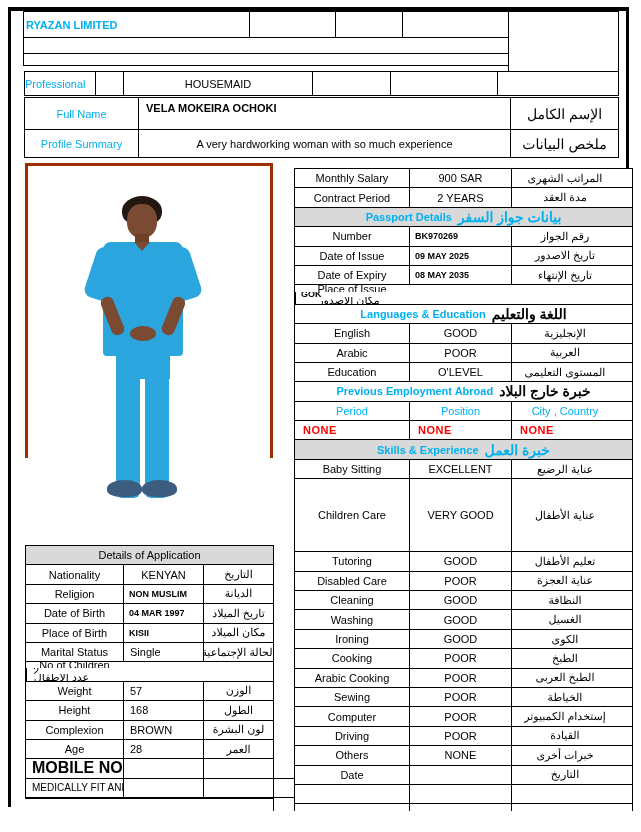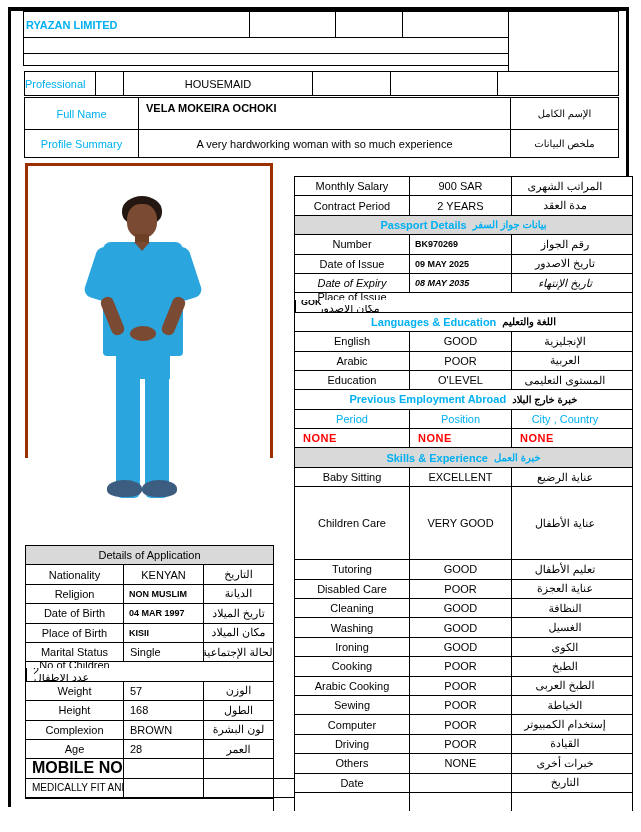--- a/index.html
+++ b/index.html
@@ -8,21 +8,21 @@
   .abs{position:absolute;}
   
   .pageborder{left:8px;top:7px;width:621px;height:800px;border-left:3px solid #000;
               border-top:4px solid #000;border-right:3px solid #000;box-sizing:border-box;}
   
   .cell{position:absolute;border:1px solid #000;background:#fff;box-sizing:border-box;
         display:flex;align-items:center;justify-content:center;font-size:11px;overflow:hidden;}
   .cyan{color:#00B0F0;}
   .bold{font-weight:700;}
   .left{justify-content:flex-start;padding-left:0;}
-  .arab{direction:rtl;font-size:10px;}
+  .arab{direction:rtl;font-size:14px;}
   
   .tbl{position:absolute;border:1px solid #000;box-sizing:border-box;background:#fff;}
   .trow{display:flex;border-bottom:1px solid #000;box-sizing:border-box;background:#fff;}
   .tcell{display:flex;align-items:center;justify-content:center;font-size:11px;
          box-sizing:border-box;overflow:hidden;white-space:nowrap;}
   .tcell.bl{border-left:1px solid #000;}
   .gray{background:#D9D9D9;}
   .sm{font-size:9px;font-weight:700;justify-content:flex-start;padding-left:5px;}
   .vleft{justify-content:flex-start;padding-left:6px;}
   .rednone{color:#FF0000;font-weight:700;letter-spacing:.5px;justify-content:flex-start;padding-left:8px;}
@@ -75,21 +75,21 @@
     <div style="left:28px;top:100px;width:13px;height:40px;background:#7A4A33;transform:rotate(-22deg);border-radius:6px"></div>
     <div style="left:89px;top:100px;width:13px;height:40px;background:#7A4A33;transform:rotate(22deg);border-radius:6px"></div>
     <div style="left:52px;top:130px;width:26px;height:15px;background:#7A4A33;border-radius:50%"></div>
     <div style="left:38px;top:155px;width:54px;height:28px;background:#2AA5DE"></div>
     <div style="left:38px;top:170px;width:24px;height:132px;background:#2AA5DE;border-radius:0 0 6px 6px"></div>
     <div style="left:67px;top:170px;width:24px;height:132px;background:#2AA5DE;border-radius:0 0 6px 6px"></div>
     <div style="left:29px;top:284px;width:35px;height:17px;background:#3C5C80;border-radius:50% 50% 40% 40%"></div>
     <div style="left:64px;top:284px;width:35px;height:17px;background:#3C5C80;border-radius:50% 50% 40% 40%"></div>
   </div>
 
-  <div class="tbl" style="left:294px;top:176px;width:339px">
+  <div class="tbl" style="left:294px;top:168px;width:339px">
       <div class="trow" style="height: 19.4px;">
         <div class="tcell " style="width: 114px;">Monthly Salary</div>
         <div class="tcell bl" style="width: 102px;">900 SAR</div>
         <div class="tcell bl arab" dir="rtl" style="width: 107px;">المراتب الشهرى</div>
       </div>
       <div class="trow" style="height: 19.4px;">
         <div class="tcell " style="width: 114px;">Contract Period</div>
         <div class="tcell bl" style="width: 102px;">2 YEARS</div>
         <div class="tcell bl arab" dir="rtl" style="width: 107px;">مدة العقد</div>
       </div>
@@ -102,21 +102,21 @@
       <div class="trow" style="height: 19.4px;">
         <div class="tcell " style="width: 114px;">Number</div>
         <div class="tcell bl sm" style="width: 102px;">BK970269</div>
         <div class="tcell bl arab" dir="rtl" style="width: 107px;">رقم الجواز</div>
       </div>
       <div class="trow" style="height: 19.4px;">
         <div class="tcell " style="width: 114px;">Date of Issue</div>
         <div class="tcell bl sm" style="width: 102px;">09 MAY 2025</div>
         <div class="tcell bl arab" dir="rtl" style="width: 107px;">تاريخ الاصدور</div>
       </div>
-      <div class="trow" style="height: 19.4px; font-style: italic;">
+      <div class="trow" style="height: 19.4px;">
         <div class="tcell " style="width: 114px;">Date of Expiry</div>
         <div class="tcell bl sm" style="width: 102px;">08 MAY 2035</div>
         <div class="tcell bl arab" dir="rtl" style="width: 107px;">تاريخ الإنتهاء</div>
       </div>
       <div class="trow" style="height: 19.4px; flex-direction: column;">
         <div class="tcell " style="width: 114px;">Place of Issue</div>
         <div class="tcell bl sm" style="width: 102px;">GOK</div>
         <div class="tcell bl arab" dir="rtl" style="width: 107px;">مكان الاصدور</div>
       </div>
       <div class="trow" style="height: 19.4px;">

